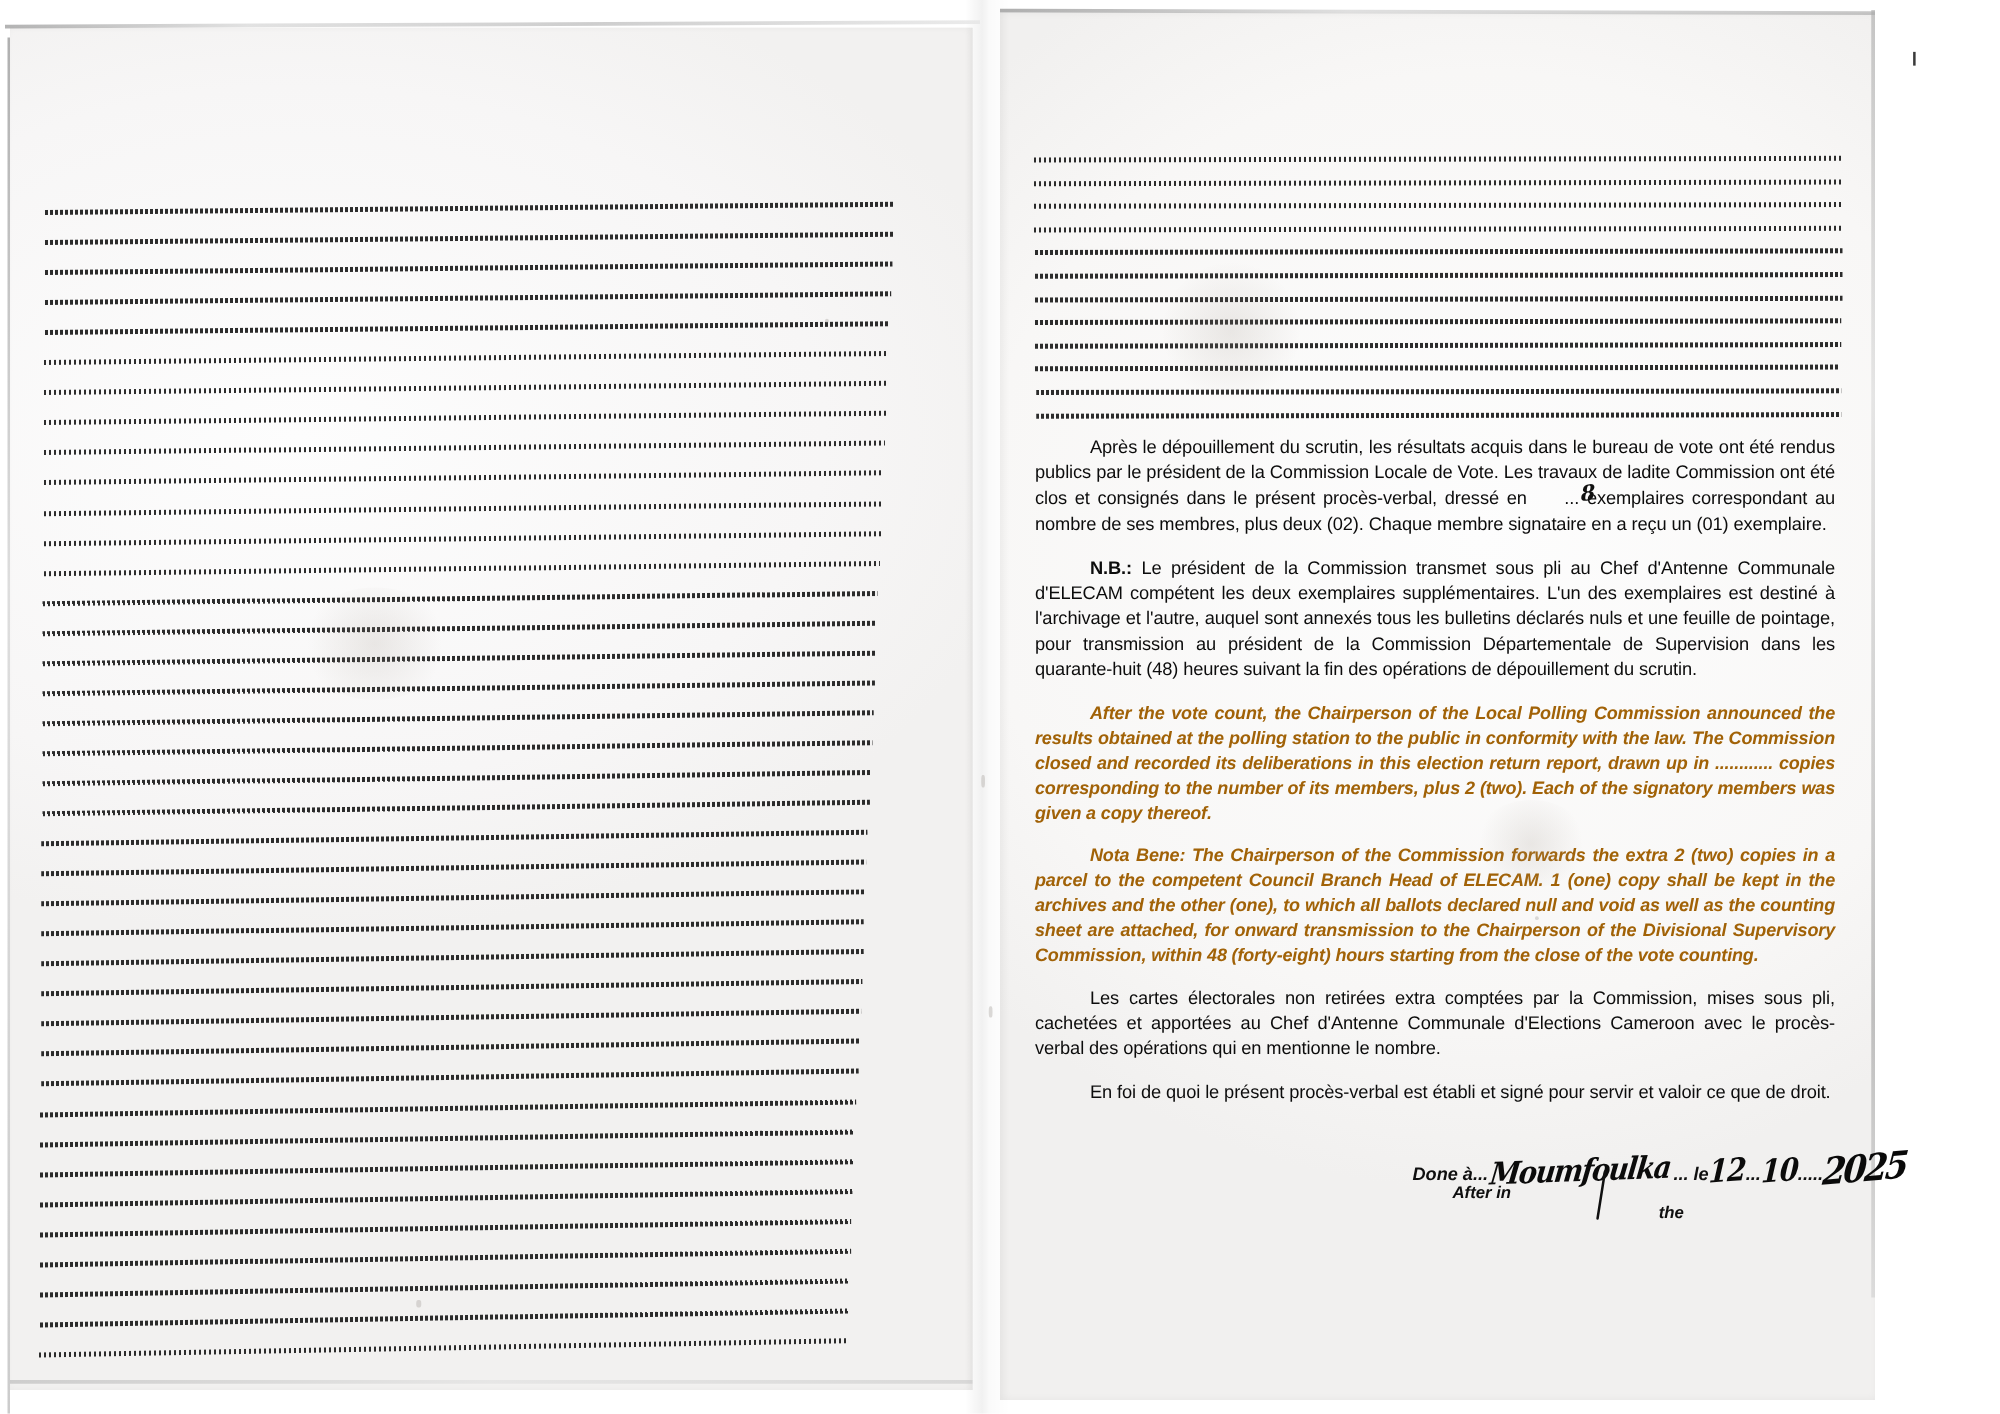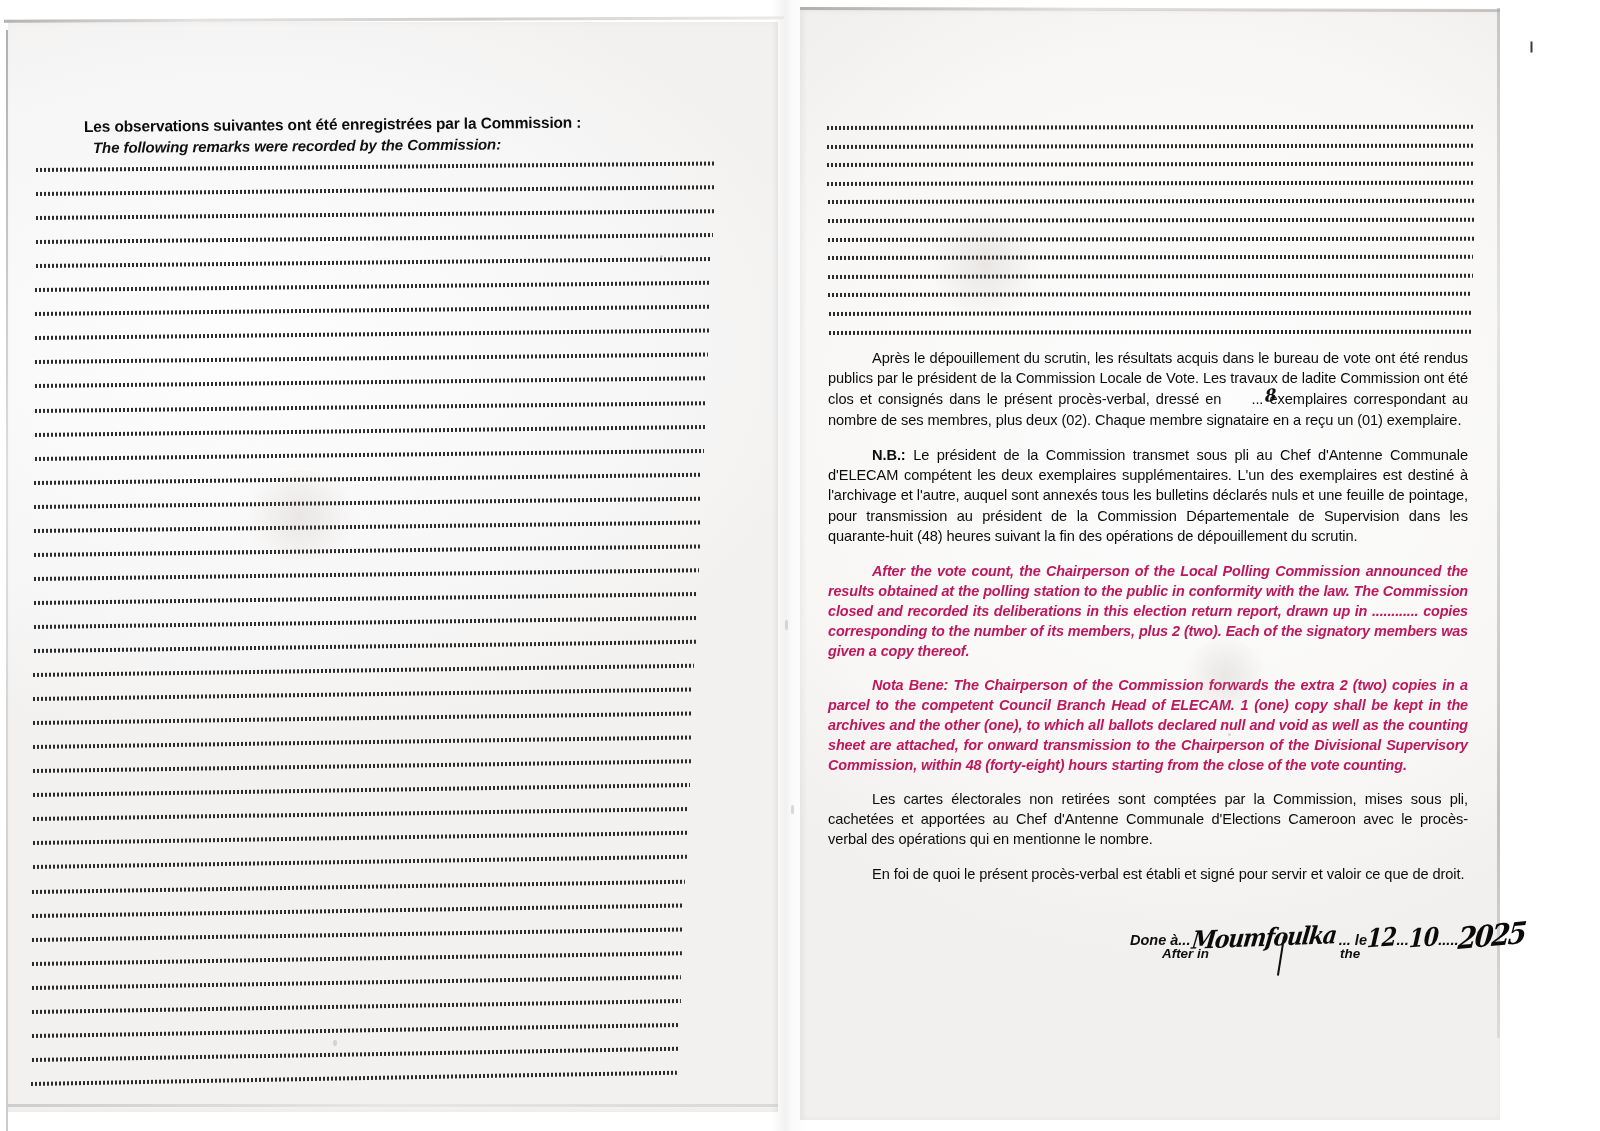--- a/index.html
+++ b/index.html
@@ -174,21 +174,21 @@
   }
   .para-it {
     font-style: italic;
     font-weight: 600;
     font-size: 14.4px;
     line-height: 20px;
     text-align: justify;
     text-indent: 44px;
     letter-spacing: -0.12px;
     margin: 0 0 14px 0;
-    color: #be185d;
+    color: #a16207;
   }
   .lead {
     font-weight: 800;
   }
   .lead-it {
     font-weight: 800;
     font-style: italic;
   }
 
   
@@ -261,21 +261,21 @@
     position: absolute;
     top: 26px;
     left: 18px;
     width: 330px;
     font-style: italic;
     font-weight: 700;
     font-size: 13.4px;
     color: #0f0f0f;
   }
   .done-in { position: absolute; left: 14px; }
-  .the-lbl { position: absolute; left: 192px; }
+  .the-lbl { position: absolute; left: 179px; margin-top: 16px; }
   .sig-stroke {
     position: absolute;
     left: 150px;
     top: 16px;
     width: 2px;
     height: 40px;
     background: #101010;
     transform: rotate(9deg);
     border-radius: 2px;
   }
@@ -327,24 +327,20 @@
   <div class="paper-sheet paper-right"></div>
   <div class="gutter"></div>
   <div class="edge-top-left"></div>
   <div class="edge-left-line"></div>
   <div class="edge-top-right"></div>
   <div class="edge-right-line"></div>
   <div class="edge-bottom-left"></div>
 
   <div id="left-page">
 
-    <div class="remarks-heading">
-      <div class="remarks-fr">Les observations suivantes ont été enregistrées par la Commission :</div>
-      <div class="remarks-en">The following remarks were recorded by the Commission:</div>
-    </div>
 
     <div id="left-rules">
         <div class="rule" style="left: 36px; top: 168px; width: 680px; transform: rotate(-0.55deg); transform-origin: left center;"></div>
         <div class="rule" style="left: 35.88px; top: 192.05px; width: 679.1px; transform: rotate(-0.562deg); transform-origin: left center;"></div>
         <div class="rule" style="left: 35.76px; top: 216.1px; width: 678.2px; transform: rotate(-0.574deg); transform-origin: left center;"></div>
         <div class="rule" style="left: 35.64px; top: 240.15px; width: 677.3px; transform: rotate(-0.586deg); transform-origin: left center;"></div>
         <div class="rule" style="left: 35.52px; top: 264.2px; width: 676.4px; transform: rotate(-0.598deg); transform-origin: left center;"></div>
         <div class="rule" style="left: 35.4px; top: 288.25px; width: 675.5px; transform: rotate(-0.61deg); transform-origin: left center;"></div>
         <div class="rule" style="left: 35.28px; top: 312.3px; width: 674.6px; transform: rotate(-0.622deg); transform-origin: left center;"></div>
         <div class="rule" style="left: 35.16px; top: 336.35px; width: 673.7px; transform: rotate(-0.634deg); transform-origin: left center;"></div>
@@ -402,21 +398,21 @@
     <div class="body-block" style="top:348px;">
 
       <p class="para" id="p-results-fr">Après le dépouillement du scrutin, les résultats acquis dans le bureau de vote ont été rendus publics par le président de la Commission Locale de Vote. Les travaux de ladite Commission ont été clos et consignés dans le présent procès-verbal, dressé en<span class="hand hand-inline">8</span>... exemplaires correspondant au nombre de ses membres, plus deux (02). Chaque membre signataire en a reçu un (01) exemplaire.</p>
 
       <p class="para" id="p-nb-fr"><span class="lead">N.B.:</span> Le président de la Commission transmet sous pli au Chef d'Antenne Communale d'ELECAM compétent les deux exemplaires supplémentaires. L'un des exemplaires est destiné à l'archivage et l'autre, auquel sont annexés tous les bulletins déclarés nuls et une feuille de pointage, pour transmission au président de la Commission Départementale de Supervision dans les quarante-huit (48) heures suivant la fin des opérations de dépouillement du scrutin.</p>
 
       <p class="para-it" id="p-results-en">After the vote count, the Chairperson of the Local Polling Commission announced the results obtained at the polling station to the public in conformity with the law. The Commission closed and recorded its deliberations in this election return report, drawn up in ............ copies corresponding to the number of its members, plus 2 (two). Each of the signatory members was given a copy thereof.</p>
 
       <p class="para-it" id="p-nota-en"><span class="lead-it">Nota Bene:</span> The Chairperson of the Commission forwards the extra 2 (two) copies in a parcel to the competent Council Branch Head of ELECAM. 1 (one) copy shall be kept in the archives and the other (one), to which all ballots declared null and void as well as the counting sheet are attached, for onward transmission to the Chairperson of the Divisional Supervisory Commission, within 48 (forty-eight) hours starting from the close of the vote counting.</p>
 
-      <p class="para" id="p-cards-fr">Les cartes électorales non retirées sont comptées par la Commission, mises sous pli, cachetées et apportées au Chef d'Antenne Communale d'Elections Cameroon avec le procès-verbal des opérations qui en mentionne le nombre.</p>
+      <p class="para" id="p-cards-fr">Les cartes électorales non retirées extra comptées par la Commission, mises sous pli, cachetées et apportées au Chef d'Antenne Communale d'Elections Cameroon avec le procès-verbal des opérations qui en mentionne le nombre.</p>
 
 
       <p class="para" style="margin-bottom:2px;" id="p-witness-fr">En foi de quoi le présent procès-verbal est établi et signé pour servir et valoir ce que de droit.</p>
 
     </div>
 
     <div id="signature-row">
       <div class="sig-line1">
         <span>Done à</span><span class="sig-dots">...</span><span class="hand-place">Moumfoulka</span><span class="sig-dots">...</span>
         <span>le</span><span class="hand-date">12</span><span class="sig-dots">...</span><span class="hand-date">10</span><span class="sig-dots">.....</span><span class="hand-year">2025</span>

